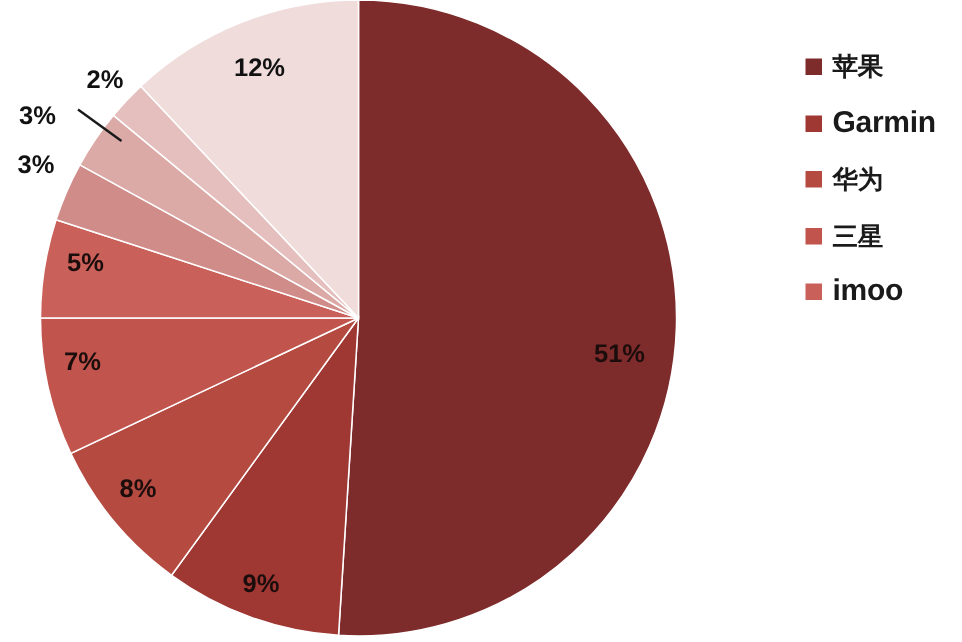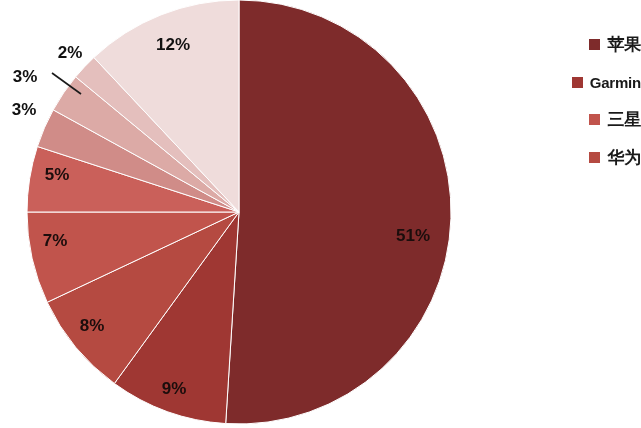--- a/index.html
+++ b/index.html
@@ -31,37 +31,36 @@
     position: absolute;
     left: 528px;
     top: 0;
     width: 113px;
     height: 428px;
     display: flex;
     flex-direction: column;
     justify-content: flex-start;
     padding-top: 26px;
     box-sizing: border-box;
-    align-items: flex-end;
   }
   .legend-item {
     display: flex;
     align-items: center;
     height: 37.5px;
     padding-left: 9px;
   }
   .legend-swatch {
     width: 11px;
     height: 11px;
     flex: 0 0 11px;
     margin-right: 7px;
     display: block;
   }
   .legend-label {
-    font-size: 15px;
+    font-size: 20px;
     font-weight: bold;
     color: #1a1a1a;
     white-space: nowrap;
     letter-spacing: -0.2px;
   }
   .legend-label.cjk {
     font-size: 17px;
   }
   svg.pie-svg {
     display: block;
@@ -118,22 +117,26 @@
   <div class="legend-area" id="legend-area">
       <div class="legend-item">
         <span class="legend-swatch" style="background: rgb(126, 43, 43);"></span>
         <span class="legend-label cjk">苹果</span>
       </div>
       <div class="legend-item">
         <span class="legend-swatch" style="background: rgb(159, 55, 51);"></span>
         <span class="legend-label">Garmin</span>
       </div>
       <div class="legend-item">
+        <span class="legend-swatch" style="background: rgb(181, 74, 65);"></span>
+        <span class="legend-label cjk">华为</span>
+      </div>
+      <div class="legend-item">
         <span class="legend-swatch" style="background: rgb(193, 84, 76);"></span>
         <span class="legend-label cjk">三星</span>
       </div>
       <div class="legend-item">
-        <span class="legend-swatch" style="background: rgb(181, 74, 65);"></span>
-        <span class="legend-label cjk">华为</span>
+        <span class="legend-swatch" style="background: rgb(202, 96, 90);"></span>
+        <span class="legend-label">imoo</span>
       </div>
     </div>
 
 </div>
 
 </body></html>

